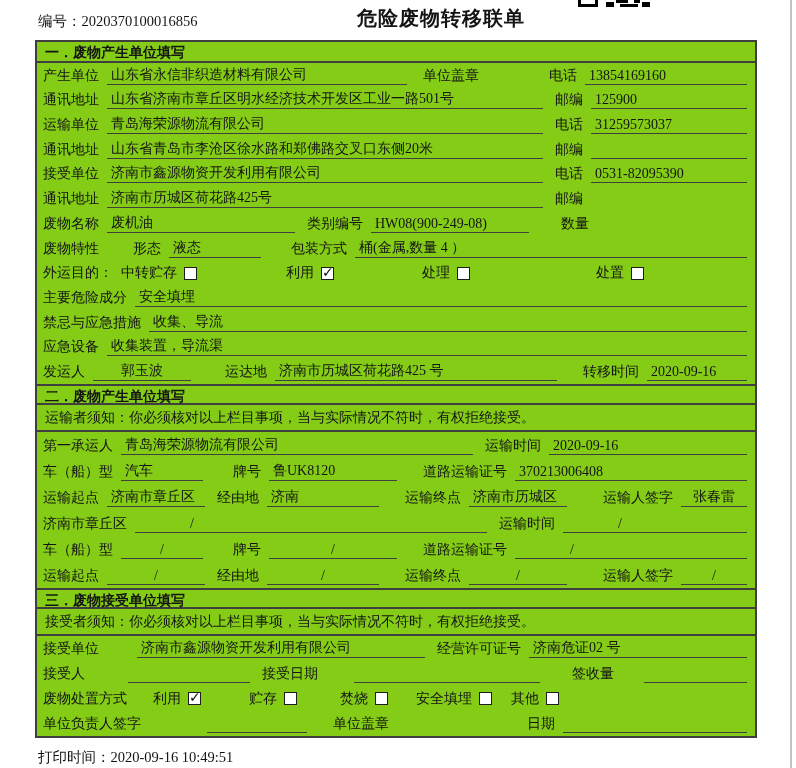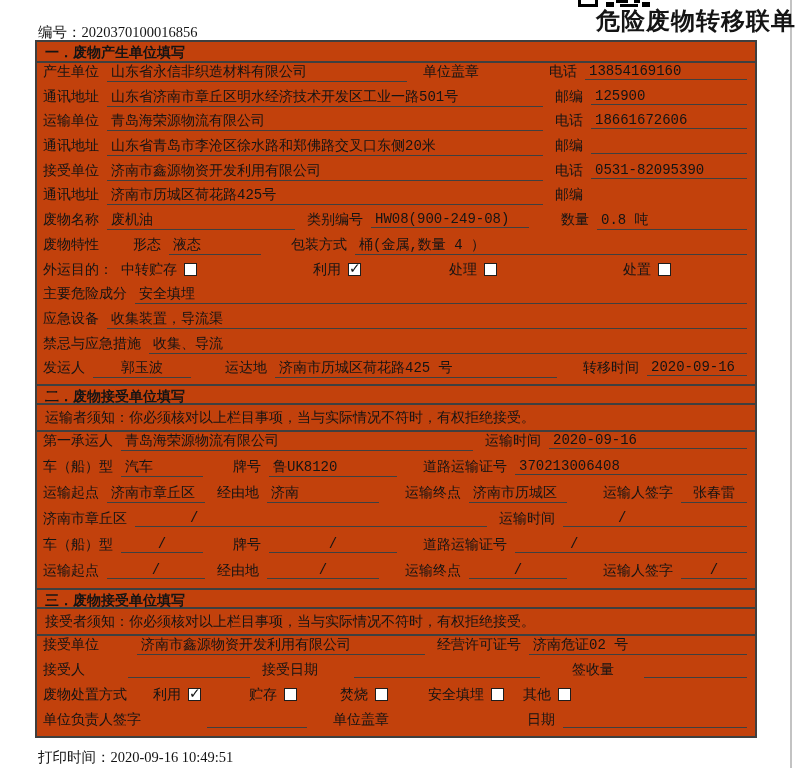--- a/index.html
+++ b/index.html
@@ -7,36 +7,36 @@
   body {
     width:796px; height:768px; position:relative; overflow:hidden;
     background:#ffffff; color:#141414;
     font-family:"Liberation Serif","DejaVu Serif",serif;
     font-size:14px;
   }
   .page-edge { position:absolute; top:0; bottom:0; right:4px; width:2px; background:#c3c3c3; }
 
   
   .hdr { position:relative; height:38px; }
-  .doc-no { position:absolute; left:38px; top:23px; font-size:14.5px; white-space:nowrap; }
-  .title { position:absolute; left:0; right:0; top:5px; text-align:right; padding-left:86px;
+  .doc-no { position:absolute; left:38px; top:12px; font-size:14.5px; white-space:nowrap; }
+  .title { position:absolute; left:0; right:0; top:5px; text-align:center; padding-left:86px;
            font-family:"Liberation Sans","DejaVu Sans",sans-serif;
-           font-size:24px; font-weight:bold; letter-spacing:1px; }
+           font-size:20px; font-weight:bold; letter-spacing:1px; }
   .qr { position:absolute; left:578px; top:0; width:76px; height:8px; }
   .qr i { position:absolute; background:#000; }
 
   
-  .form { position:absolute; left:35px; top:40px; width:722px; border:2px solid #3f3f3f; background:#c2410c; }
+  .form { position:absolute; left:35px; top:40px; width:722px; border:2px solid #3f3f3f; background:#84cc16; }
   .sec-h { height:21px; line-height:20px; padding-left:8px; font-weight:bold;
            font-family:"Liberation Sans","DejaVu Sans",sans-serif; font-size:14px;
            border-bottom:2px solid #3f3f3f; }
   .sec-h.bt { border-top:2px solid #3f3f3f; }
   .notice { height:27px; line-height:26px; padding-left:8px; border-bottom:2px solid #3f3f3f; white-space:nowrap; }
 
-  .row { display:flex; align-items:flex-start; padding:0 8px 3px 6px; white-space:nowrap;font-family:Liberation Mono, monospace; }
+  .row { display:flex; align-items:flex-end; padding:0 8px 3px 6px; white-space:nowrap; }
   .s1 .row { height:24.7px; }
   .s2 .row { height:26px; }
   .s3 .row { height:25px; }
   .lb { padding-right:8px; flex:none; }
   .lb.mid { padding-left:12px; }
   .ul { border-bottom:1px solid #3f3f3f; padding:0 4px; flex:none; min-height:17px; overflow:hidden; }
   .fill { flex:1 1 auto; }
   .ctr { text-align:center; }
 
   .w82{width:82px} .w92{width:92px} .w98{width:98px} .w100{width:100px} .w112{width:112px}
@@ -46,22 +46,22 @@
   .ml14{margin-left:14px} .ml18{margin-left:18px} .ml20{margin-left:20px} .ml22{margin-left:22px}
   .ml24{margin-left:24px} .ml28{margin-left:28px} .ml30{margin-left:30px} .ml35{margin-left:35px} .ml58{margin-left:58px} .ml118{margin-left:118px}
   .pl55{padding-left:55px}
   .stamp { width:130px; padding-left:16px; }
 
   .opt { display:flex; align-items:center; flex:none; }
   .cb { display:inline-block; width:13px; height:13px; border:1.5px solid #1d1d1d; margin-left:7px;
         position:relative; background:#fff; flex:none; }
   .cb.checked::after { content:"\2713"; position:absolute; left:0px; top:-4px;
         font-size:14px; font-weight:bold; color:#111; font-family:"DejaVu Sans",sans-serif; }
-  .g80{margin-right:116px} .g88{margin-right:88px} .g126{margin-right:126px}
-  .g48{margin-right:48px} .g43{margin-right:43px} .g28{margin-right:40px} .g33{margin-right:19px}
+  .g80{margin-right:89px} .g88{margin-right:88px} .g126{margin-right:126px}
+  .g48{margin-right:48px} .g43{margin-right:43px} .g28{margin-right:28px} .g33{margin-right:19px}
 
   .print-line { position:absolute; left:38px; top:748px; font-size:14.5px; white-space:nowrap; }
 </style>
 </head>
 <body>
 
 <div class="page-edge"></div>
 
 <div class="hdr">
   <div class="doc-no"><span>编号：</span><span>2020370100016856</span></div>
@@ -95,21 +95,21 @@
       <span class="lb">通讯地址</span>
       <span class="ul w436">山东省济南市章丘区明水经济技术开发区工业一路501号</span>
       <span class="lb mid">邮编</span>
       <span class="ul fill">125900</span>
     </div>
 
     <div class="row">
       <span class="lb">运输单位</span>
       <span class="ul w436">青岛海荣源物流有限公司</span>
       <span class="lb mid">电话</span>
-      <span class="ul fill">18661672606</span>
+      <span class="ul fill">31259573037</span>
     </div>
 
     <div class="row">
       <span class="lb">通讯地址</span>
       <span class="ul w436">山东省青岛市李沧区徐水路和郑佛路交叉口东侧20米</span>
       <span class="lb mid">邮编</span>
       <span class="ul fill"></span>
     </div>
 
     <div class="row">
@@ -124,21 +124,20 @@
       <span class="ul w436">济南市历城区荷花路425号</span>
       <span class="lb mid">邮编</span>
     </div>
 
     <div class="row">
       <span class="lb">废物名称</span>
       <span class="ul w188">废机油</span>
       <span class="lb mid">类别编号</span>
       <span class="ul w158">HW08(900-249-08)</span>
       <span class="lb mid ml20">数量</span>
-      <span class="ul fill">0.8 吨</span>
     </div>
 
     <div class="row">
       <span class="lb">废物特性</span>
       <span class="lb mid ml14">形态</span>
       <span class="ul w92">液态</span>
       <span class="lb mid ml18">包装方式</span>
       <span class="ul fill">桶(金属,数量 4 ）</span>
     </div>
 
@@ -161,41 +160,41 @@
           <span class="cb"></span>
         </span>
     </div>
 
     <div class="row">
       <span class="lb">主要危险成分</span>
       <span class="ul fill">安全填埋</span>
     </div>
 
     <div class="row">
+      <span class="lb">禁忌与应急措施</span>
+      <span class="ul fill">收集、导流</span>
+    </div>
+
+    <div class="row">
       <span class="lb">应急设备</span>
       <span class="ul fill">收集装置，导流渠</span>
-    </div>
-
-    <div class="row">
-      <span class="lb">禁忌与应急措施</span>
-      <span class="ul fill">收集、导流</span>
     </div>
 
     <div class="row">
       <span class="lb">发运人</span>
       <span class="ul w98 ctr">郭玉波</span>
       <span class="lb mid ml22">运达地</span>
       <span class="ul w282">济南市历城区荷花路425 号</span>
       <span class="lb mid ml14">转移时间</span>
       <span class="ul fill">2020-09-16</span>
     </div>
   </div>
 
   <div class="s2">
-    <div class="sec-h bt">二．废物接受单位填写</div>
+    <div class="sec-h bt">二．废物产生单位填写</div>
     <div class="notice">运输者须知：你必须核对以上栏目事项，当与实际情况不符时，有权拒绝接受。</div>
 
     <div class="row">
       <span class="lb">第一承运人</span>
       <span class="ul w352">青岛海荣源物流有限公司</span>
       <span class="lb mid">运输时间</span>
       <span class="ul fill">2020-09-16</span>
     </div>
 
     <div class="row">

